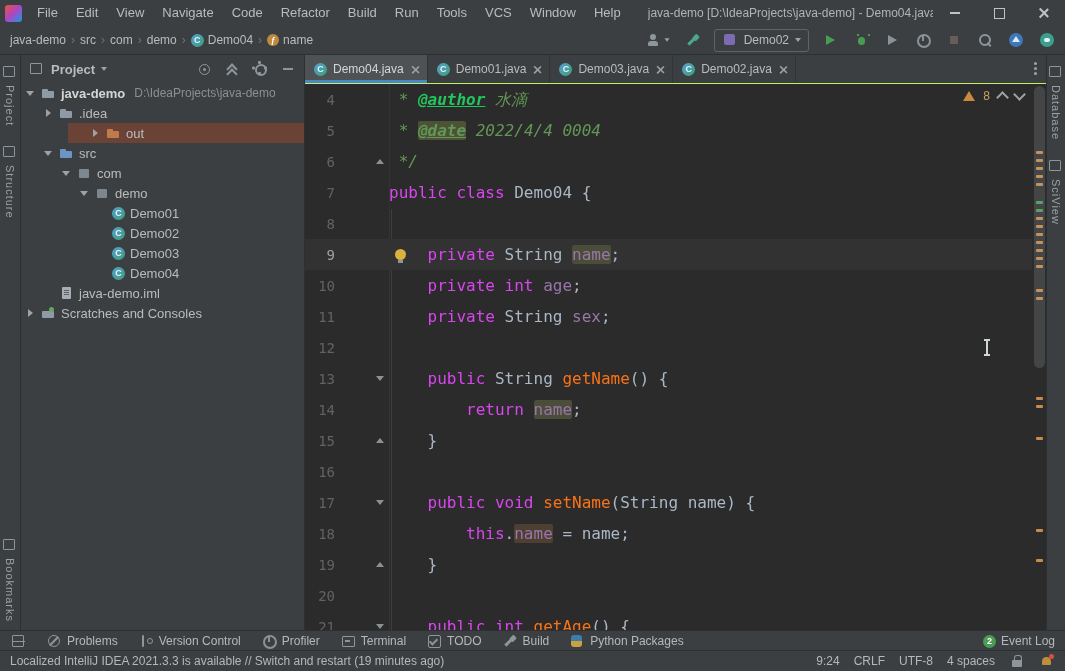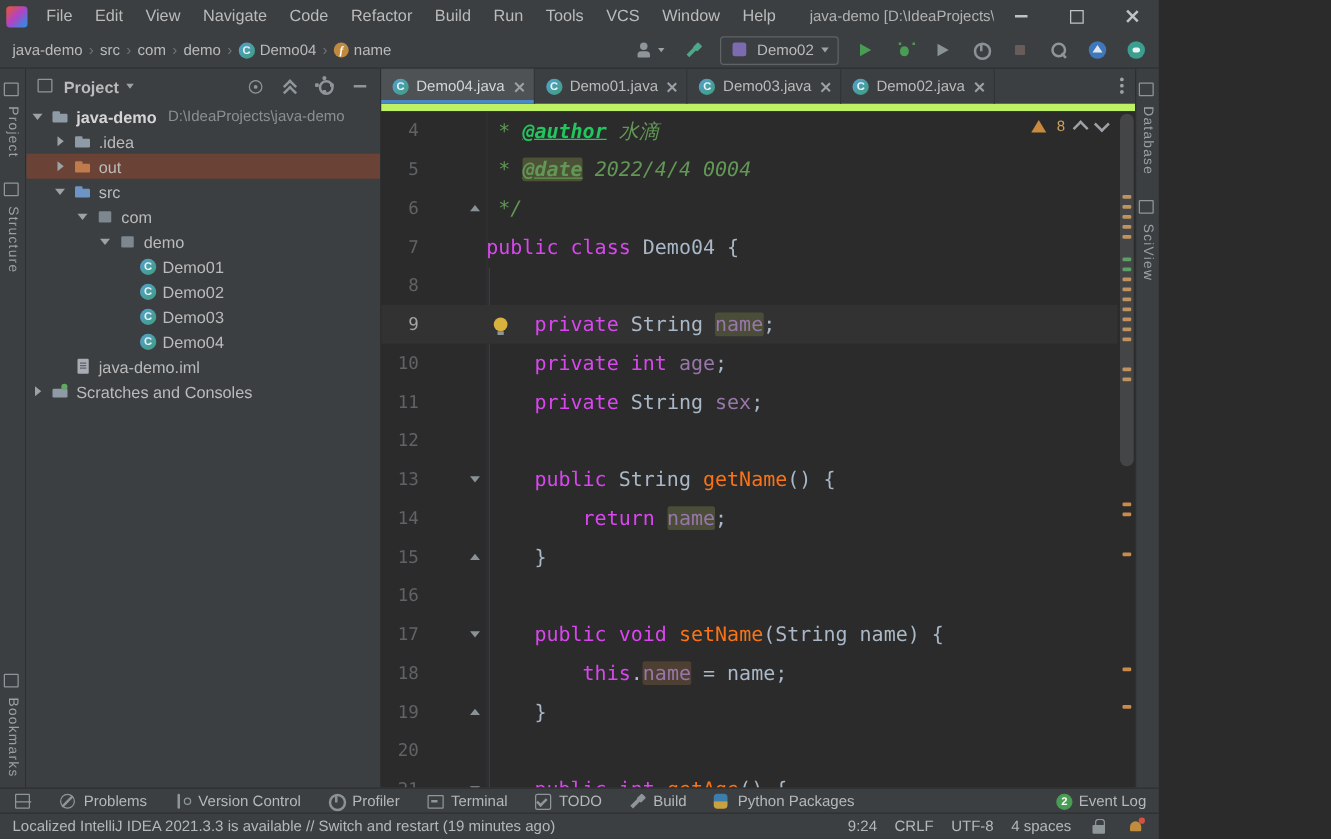--- a/index.html
+++ b/index.html
@@ -1,17 +1,17 @@
 <!DOCTYPE html>
 <html style="--accent: #4a88c7; --selection: #6b4336; --warning: #c98a4b; --success: #499c54;"><head>
 <meta charset="utf-8">
 <style>
   html,body{margin:0;padding:0;background:#2b2b2b;}
   body{width:1065px;height:671px;overflow:hidden;font-family:"Liberation Sans",sans-serif;-webkit-font-smoothing:antialiased;}
-  .window{position:relative;width:927px;height:671px;background:#3c3f41;overflow:hidden;}
+  .window{position:relative;width:1065px;height:671px;background:#3c3f41;overflow:hidden;}
 
   
   .titlebar{height:26px;display:flex;align-items:center;background:#3c3f41;}
   .app-logo{width:17px;height:17px;margin:0 6px 0 5px;border-radius:3px;
     background:linear-gradient(135deg,#e8572e,#b044c4 48%,#1a99e6);flex:none;}
   .menus{display:flex;align-items:center;height:26px;}
   .menu-item{padding:0 9px;font-size:13px;color:#bbbbbb;line-height:26px;white-space:nowrap;}
   .win-title{margin-left:18px;font-size:12px;color:#b2b2b2;white-space:nowrap;overflow:hidden;}
   .win-controls{margin-left:auto;display:flex;height:26px;}
   .win-btn{width:44px;height:26px;display:flex;align-items:center;justify-content:center;}
@@ -47,30 +47,30 @@
   .ic-pane::before{content:"";position:absolute;left:1px;top:2px;width:10px;height:9px;border:1.5px solid #8f969a;border-radius:1px;}
 
   
   .project-panel{width:283px;background:#3c3f41;border-right:1px solid #2d2f31;display:flex;flex-direction:column;flex:none;}
   .panel-header{height:28px;display:flex;align-items:center;gap:6px;padding:0 8px 0 8px;font-size:13px;color:#bbbbbb;flex:none;}
   .ph-title{font-weight:bold;}
   .ph-icons{margin-left:auto;display:flex;align-items:center;gap:12px;}
   .ph-btn{display:flex;align-items:center;}
   .tree{flex:1;font-size:13px;color:#bbbbbb;overflow:hidden;}
   .tree-row{height:20px;display:flex;align-items:center;gap:5px;white-space:nowrap;}
-  .tree-row.selected{background:var(--selection,#6b4336);}
+  .tree-row.selected{background:var(--selection,#6b4336);margin-left:47px;}
   .tree-arrow{width:10px;display:flex;justify-content:center;flex:none;}
   .arr-exp{width:0;height:0;border-left:4px solid transparent;border-right:4px solid transparent;border-top:5px solid #9da2a6;}
   .arr-col{width:0;height:0;border-top:4px solid transparent;border-bottom:4px solid transparent;border-left:5px solid #9da2a6;}
   .tree-label.bold{font-weight:bold;color:#d5d5d5;}
   .tree-hint{color:#8a8f93;font-size:12px;margin-left:4px;}
 
   
   .editor-col{flex:1;display:flex;flex-direction:column;background:#2b2b2b;min-width:0;}
-  .tabbar{height:28px;background:#3c3f41;border-bottom:6px solid #bef264;display:flex;align-items:stretch;flex:none;}
+  .tabbar{height:28px;background:#3c3f41;border-bottom:1px solid #bef264;display:flex;align-items:stretch;flex:none;}
   .tab{display:flex;align-items:center;gap:6px;padding:0 9px;font-size:12px;color:#bbbbbb;border-right:1px solid #323537;position:relative;}
   .tab.active{background:#4e5254;color:#d4d7d9;}
   .tab.active::after{content:"";position:absolute;left:0;right:0;bottom:0;height:3px;background:var(--accent,#4a88c7);}
   .tab .x-icon{width:8px;height:8px;transform:scale(.8);}
   .tb-sp{flex:1;}
   .tab-more{display:flex;align-items:center;padding:0 9px;}
   .dots-v{position:relative;width:3px;height:14px;display:inline-block;}
   .dots-v::before{content:"";position:absolute;left:0;top:0;width:3px;height:3px;border-radius:50%;background:#9da2a6;box-shadow:0 5px 0 #9da2a6,0 10px 0 #9da2a6;}
 
   .surface{flex:1;position:relative;overflow:hidden;background:#2b2b2b;}

